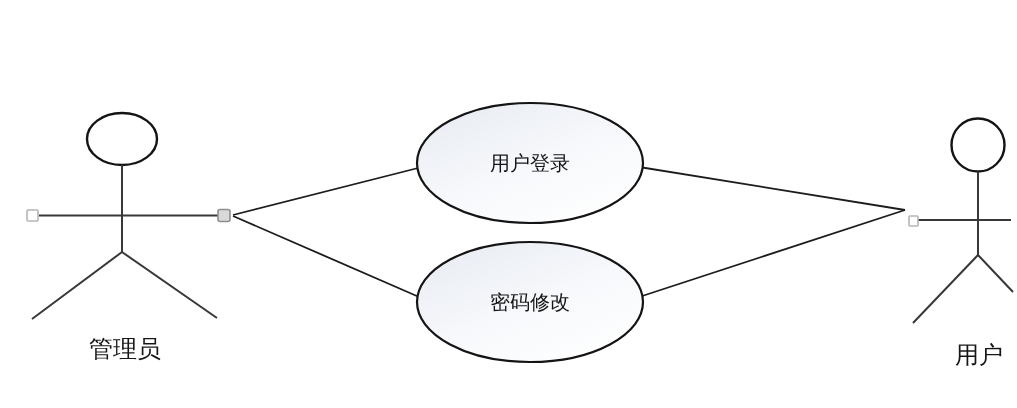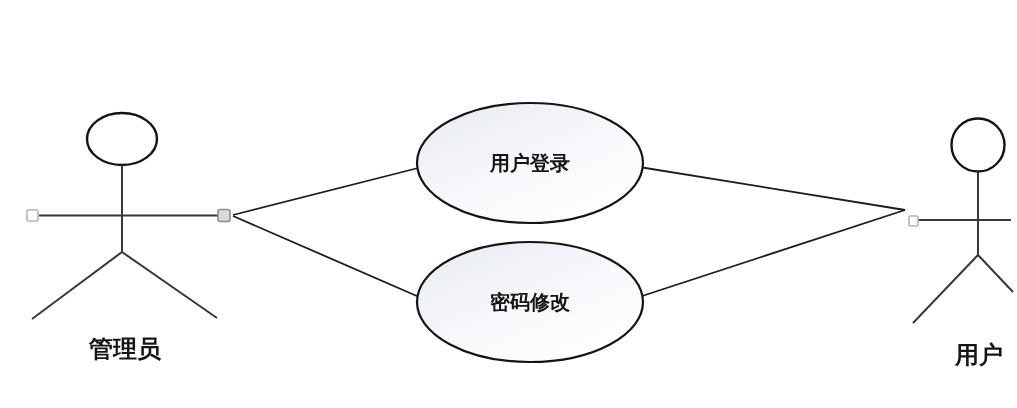--- a/index.html
+++ b/index.html
@@ -6,21 +6,20 @@
     margin: 0;
     padding: 0;
     background: #ffffff;
   }
   .stage {
     position: relative;
     width: 1017px;
     height: 408px;
     background: #ffffff;
     overflow: hidden;
-    font-weight: bold;
   }
   svg { display: block; }
   text {
     font-family: "DejaVu Sans", "Liberation Sans", sans-serif;
     fill: #151515;
   }
   .actor-label   { font-size: 24px; }
   .usecase-label { font-size: 20px; }
   .assoc      { stroke: #1c1c1c; stroke-width: 1.8; fill: none; }
   .uc-ellipse { stroke: #141414; stroke-width: 2.2; fill: url(#ucGrad); }

